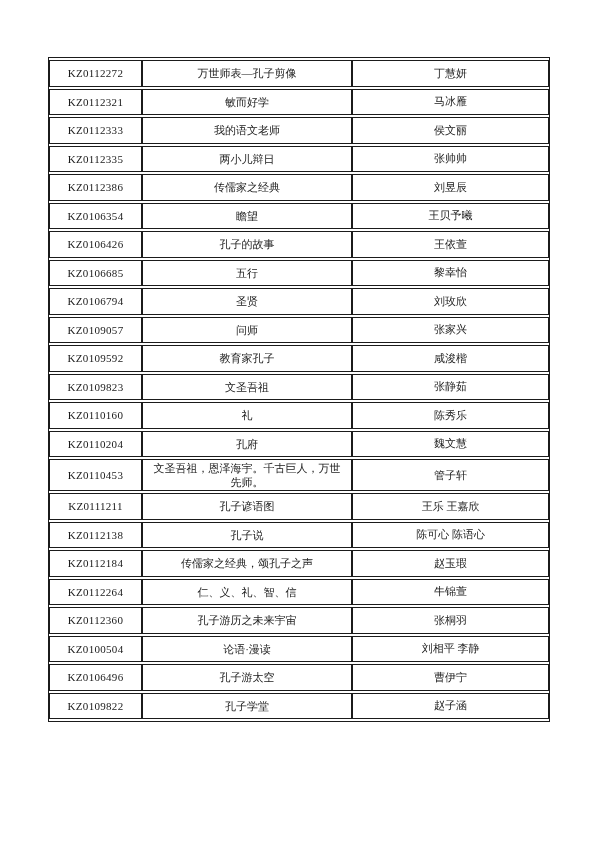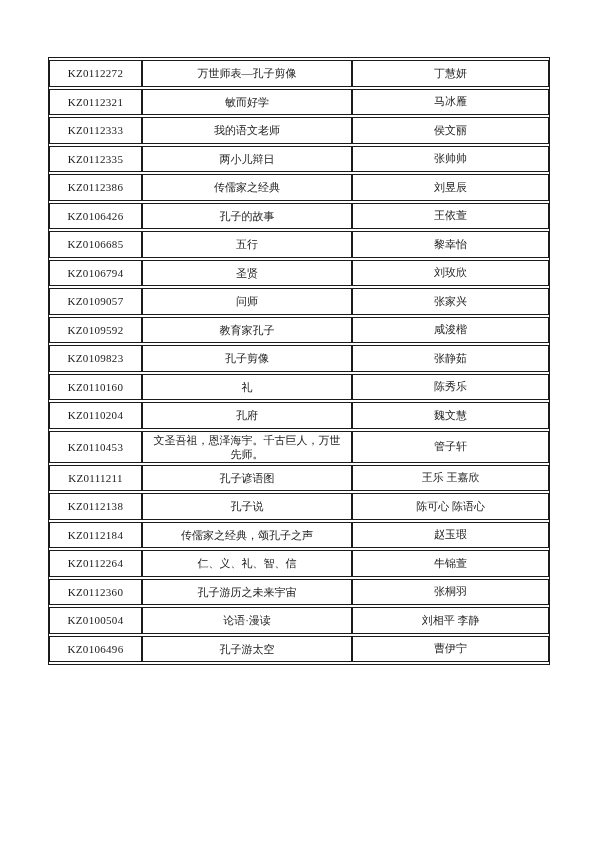--- a/index.html
+++ b/index.html
@@ -84,20 +84,25 @@
     <td class="cell-authors">张帅帅</td>
   </tr>
 
   <tr>
     <td class="cell-id">KZ0112386</td>
     <td class="cell-title">传儒家之经典</td>
     <td class="cell-authors">刘昱辰</td>
   </tr>
 
 
+  <tr>
+    <td class="cell-id">KZ0106354</td>
+    <td class="cell-title">瞻望</td>
+    <td class="cell-authors">王贝予曦</td>
+  </tr>
 
   <tr>
     <td class="cell-id">KZ0106426</td>
     <td class="cell-title">孔子的故事</td>
     <td class="cell-authors">王依萱</td>
   </tr>
 
   <tr>
     <td class="cell-id">KZ0106685</td>
     <td class="cell-title">五行</td>
@@ -117,21 +122,21 @@
   </tr>
 
   <tr>
     <td class="cell-id">KZ0109592</td>
     <td class="cell-title">教育家孔子</td>
     <td class="cell-authors">咸浚楷</td>
   </tr>
 
   <tr>
     <td class="cell-id">KZ0109823</td>
-    <td class="cell-title">孔子剪像</td>
+    <td class="cell-title">文圣吾祖</td>
     <td class="cell-authors">张静茹</td>
   </tr>
 
 
   <tr>
     <td class="cell-id">KZ0110160</td>
     <td class="cell-title">礼</td>
     <td class="cell-authors">陈秀乐</td>
   </tr>
 
@@ -184,15 +189,20 @@
     <td class="cell-authors">刘相平 李静</td>
   </tr>
 
   <tr>
     <td class="cell-id">KZ0106496</td>
     <td class="cell-title">孔子游太空</td>
     <td class="cell-authors">曹伊宁</td>
   </tr>
 
 
+  <tr>
+    <td class="cell-id">KZ0109822</td>
+    <td class="cell-title">孔子学堂</td>
+    <td class="cell-authors">赵子涵</td>
+  </tr>
 </tbody>
   </table>
 </div>
 
 </body></html>

